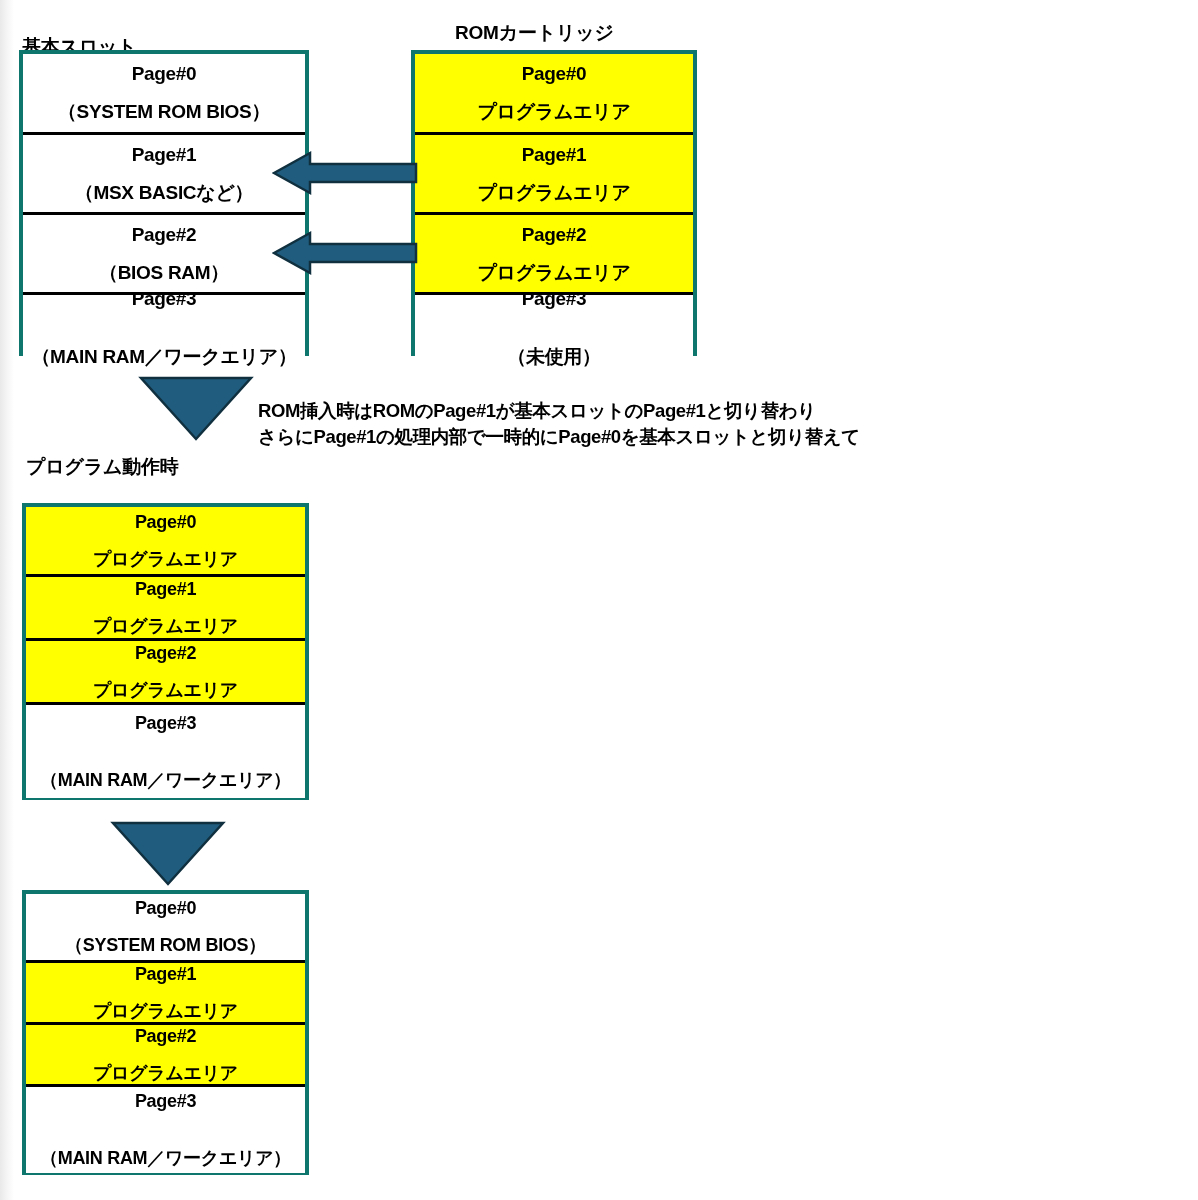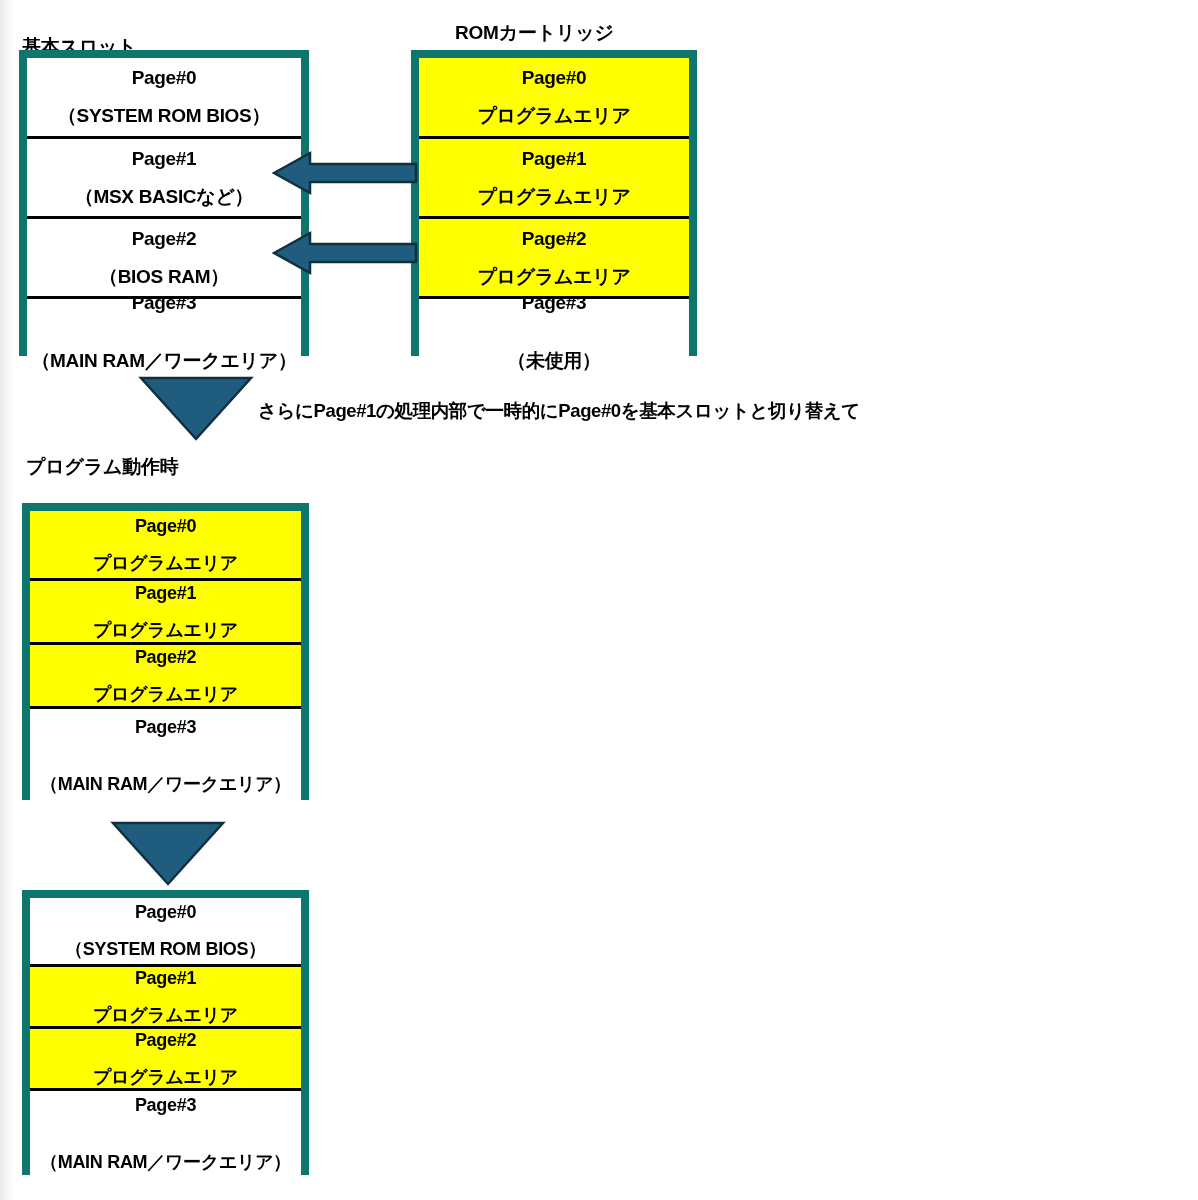--- a/index.html
+++ b/index.html
@@ -32,21 +32,21 @@
     position: absolute;
     font-weight: bold;
     font-size: 19px;
     line-height: 22px;
     letter-spacing: -0.2px;
     white-space: nowrap;
   }
 
   .memmap {
     position: absolute;
-    border: 8px solid #0f766e;
+    border: 4px solid #0f766e;
     box-sizing: border-box;
     background: #ffffff;
   }
   .memrow {
     box-sizing: border-box;
     border-bottom: 3px solid #000000;
     display: flex;
     flex-direction: column;
     align-items: center;
     justify-content: center;
@@ -139,20 +139,21 @@
   </svg>
 </div>
 
 <div class="arrow-down" style="left:138px; top:375px; width:116px; height:68px;">
   <svg width="116" height="68" viewBox="0 0 116 68" xmlns="http://www.w3.org/2000/svg">
     <polygon points="3,3 113,3 58,64" fill="#1f5c7e" stroke="#10303f" stroke-width="2.5" stroke-linejoin="miter"></polygon>
   </svg>
 </div>
 
 <div class="note" style="left:258px; top:398px;">
+  <span class="note-line">ROM挿入時はROMのPage#1が基本スロットのPage#1と切り替わり</span>
   <span class="note-line">さらにPage#1の処理内部で一時的にPage#0を基本スロットと切り替えて</span>
 </div>
 
 <div class="memmap" id="map-program-running" style="left:22px; top:503px; width:287px; height:297px;">
   <div class="memrow yellow" style="height:70px; font-size:18px; line-height:25px;">
     <span class="l1">Page#0</span>
     <span class="l2">プログラムエリア</span>
   </div>
   <div class="memrow yellow" style="height:64px; font-size:18px; line-height:25px;">
     <span class="l1">Page#1</span>

